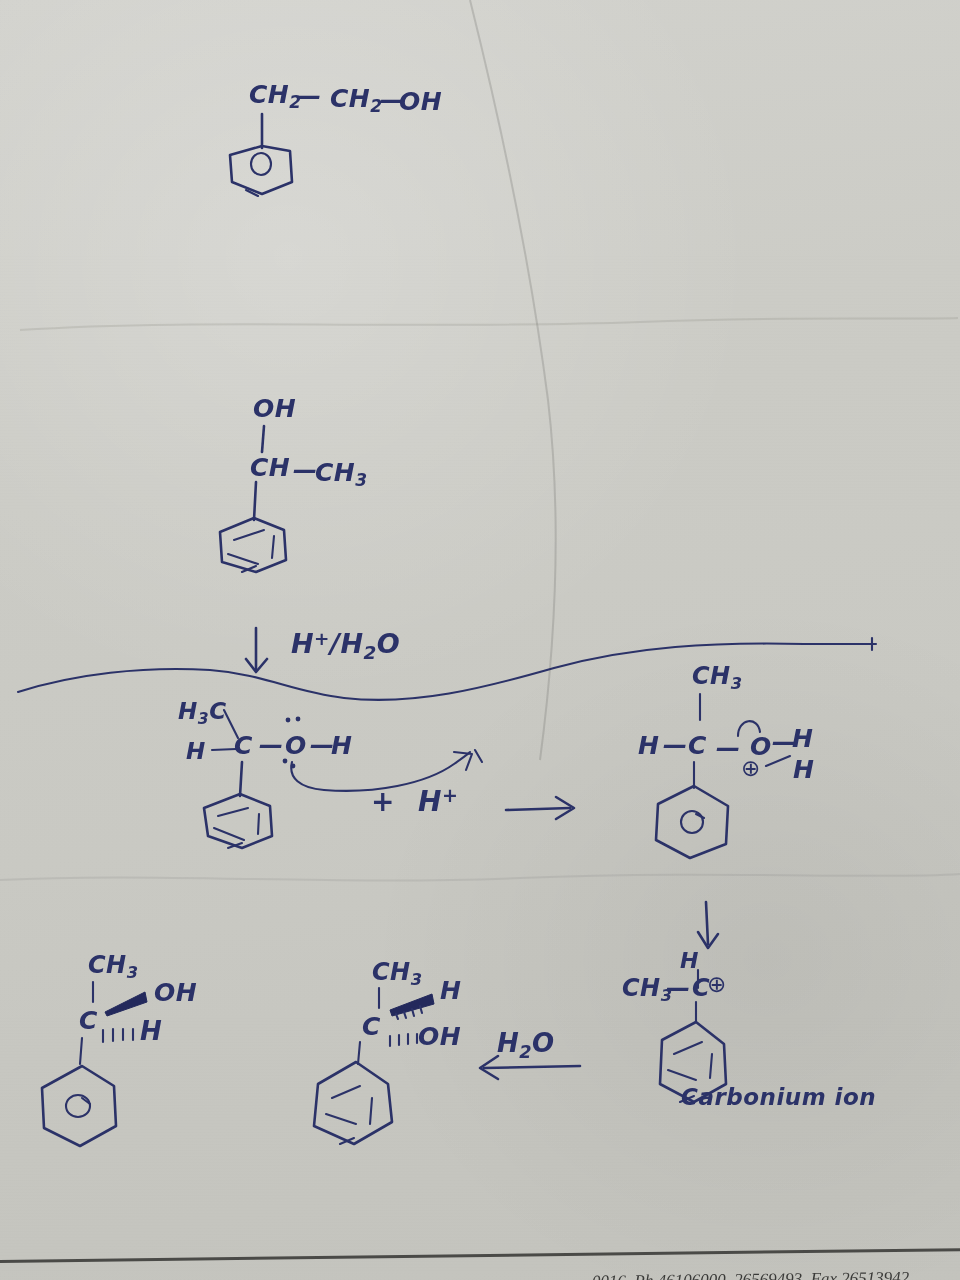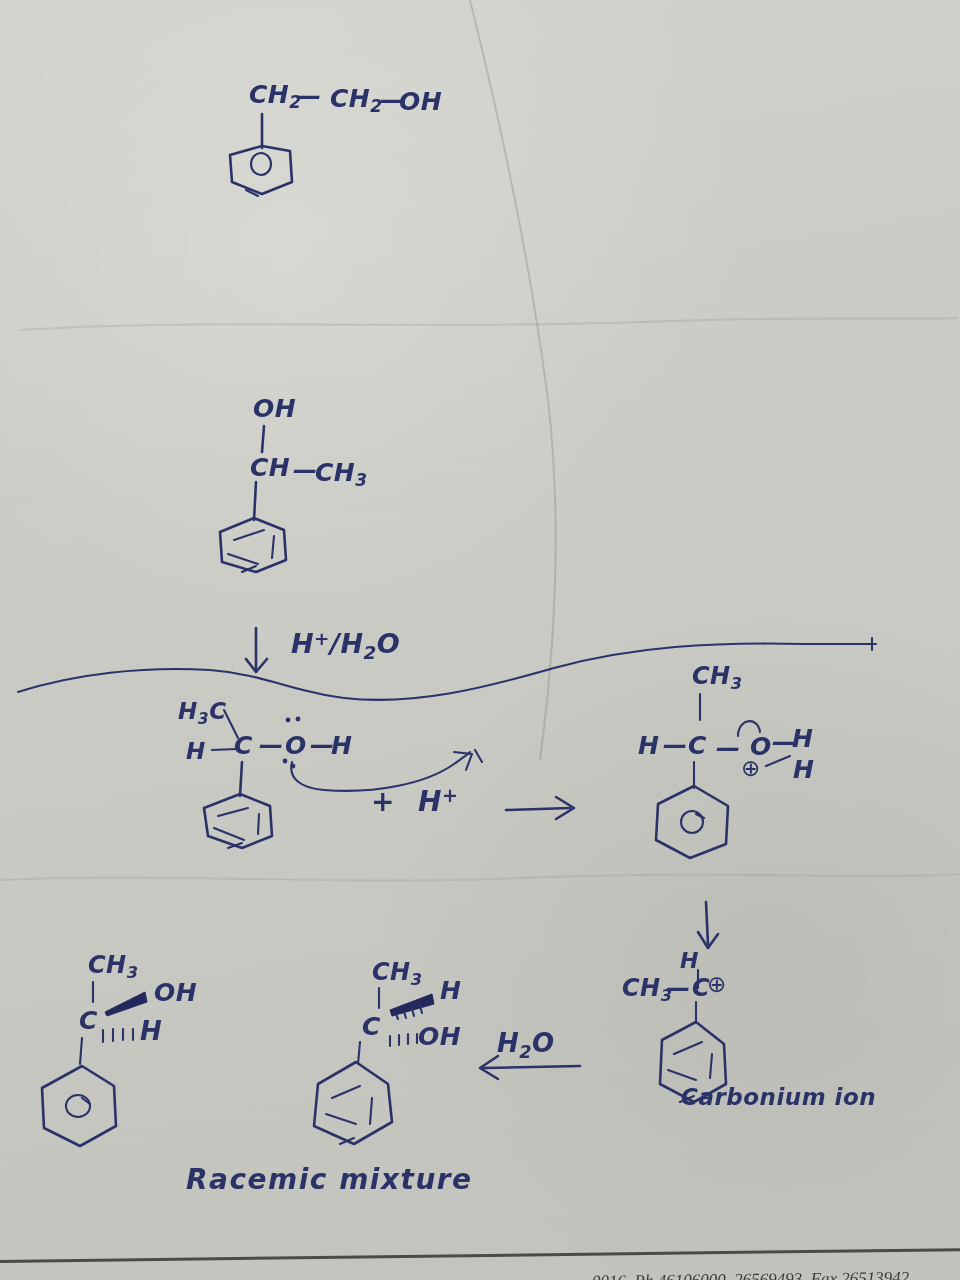--- a/index.html
+++ b/index.html
@@ -391,22 +391,19 @@
   </div>
   <svg class="ink-svg" style="left:74px; top:1036px;" width="30" height="34" viewBox="0 0 30 34">
     <path class="stroke-thin" d="M 8 2 L 6 28"></path>
   </svg>
   <svg class="ink-svg" style="left:28px; top:1062px;" width="130" height="100" viewBox="0 0 130 100">
     <path class="stroke" d="M 54 4 L 14 26 L 16 66 L 52 84 L 88 64 L 86 24 Z"></path>
     <ellipse class="stroke-thin" cx="50" cy="44" rx="12" ry="11"></ellipse>
     <path class="stroke-thin" d="M 54 36 L 62 42"></path>
   </svg>
 
-  <div class="ink hand" style="left:186px; top:1166px; font-size:28px; letter-spacing:1.5px;">
-    <span>Racemic mixture</span>
-  </div>
 
   <div id="footer-strip" style="top:1244px; height:36px;">
     <div class="footer-rule" style="left:-10px; top:16px; width:980px; transform: rotate(-0.7deg);"></div>
     <div class="footer-text" style="left:592px; top:26px; font-size:17px; transform: rotate(-0.7deg);">0016, Ph 46106000, 26569493, Fax 26513942</div>
   </div>
 
 </div>
 
 </body></html>

